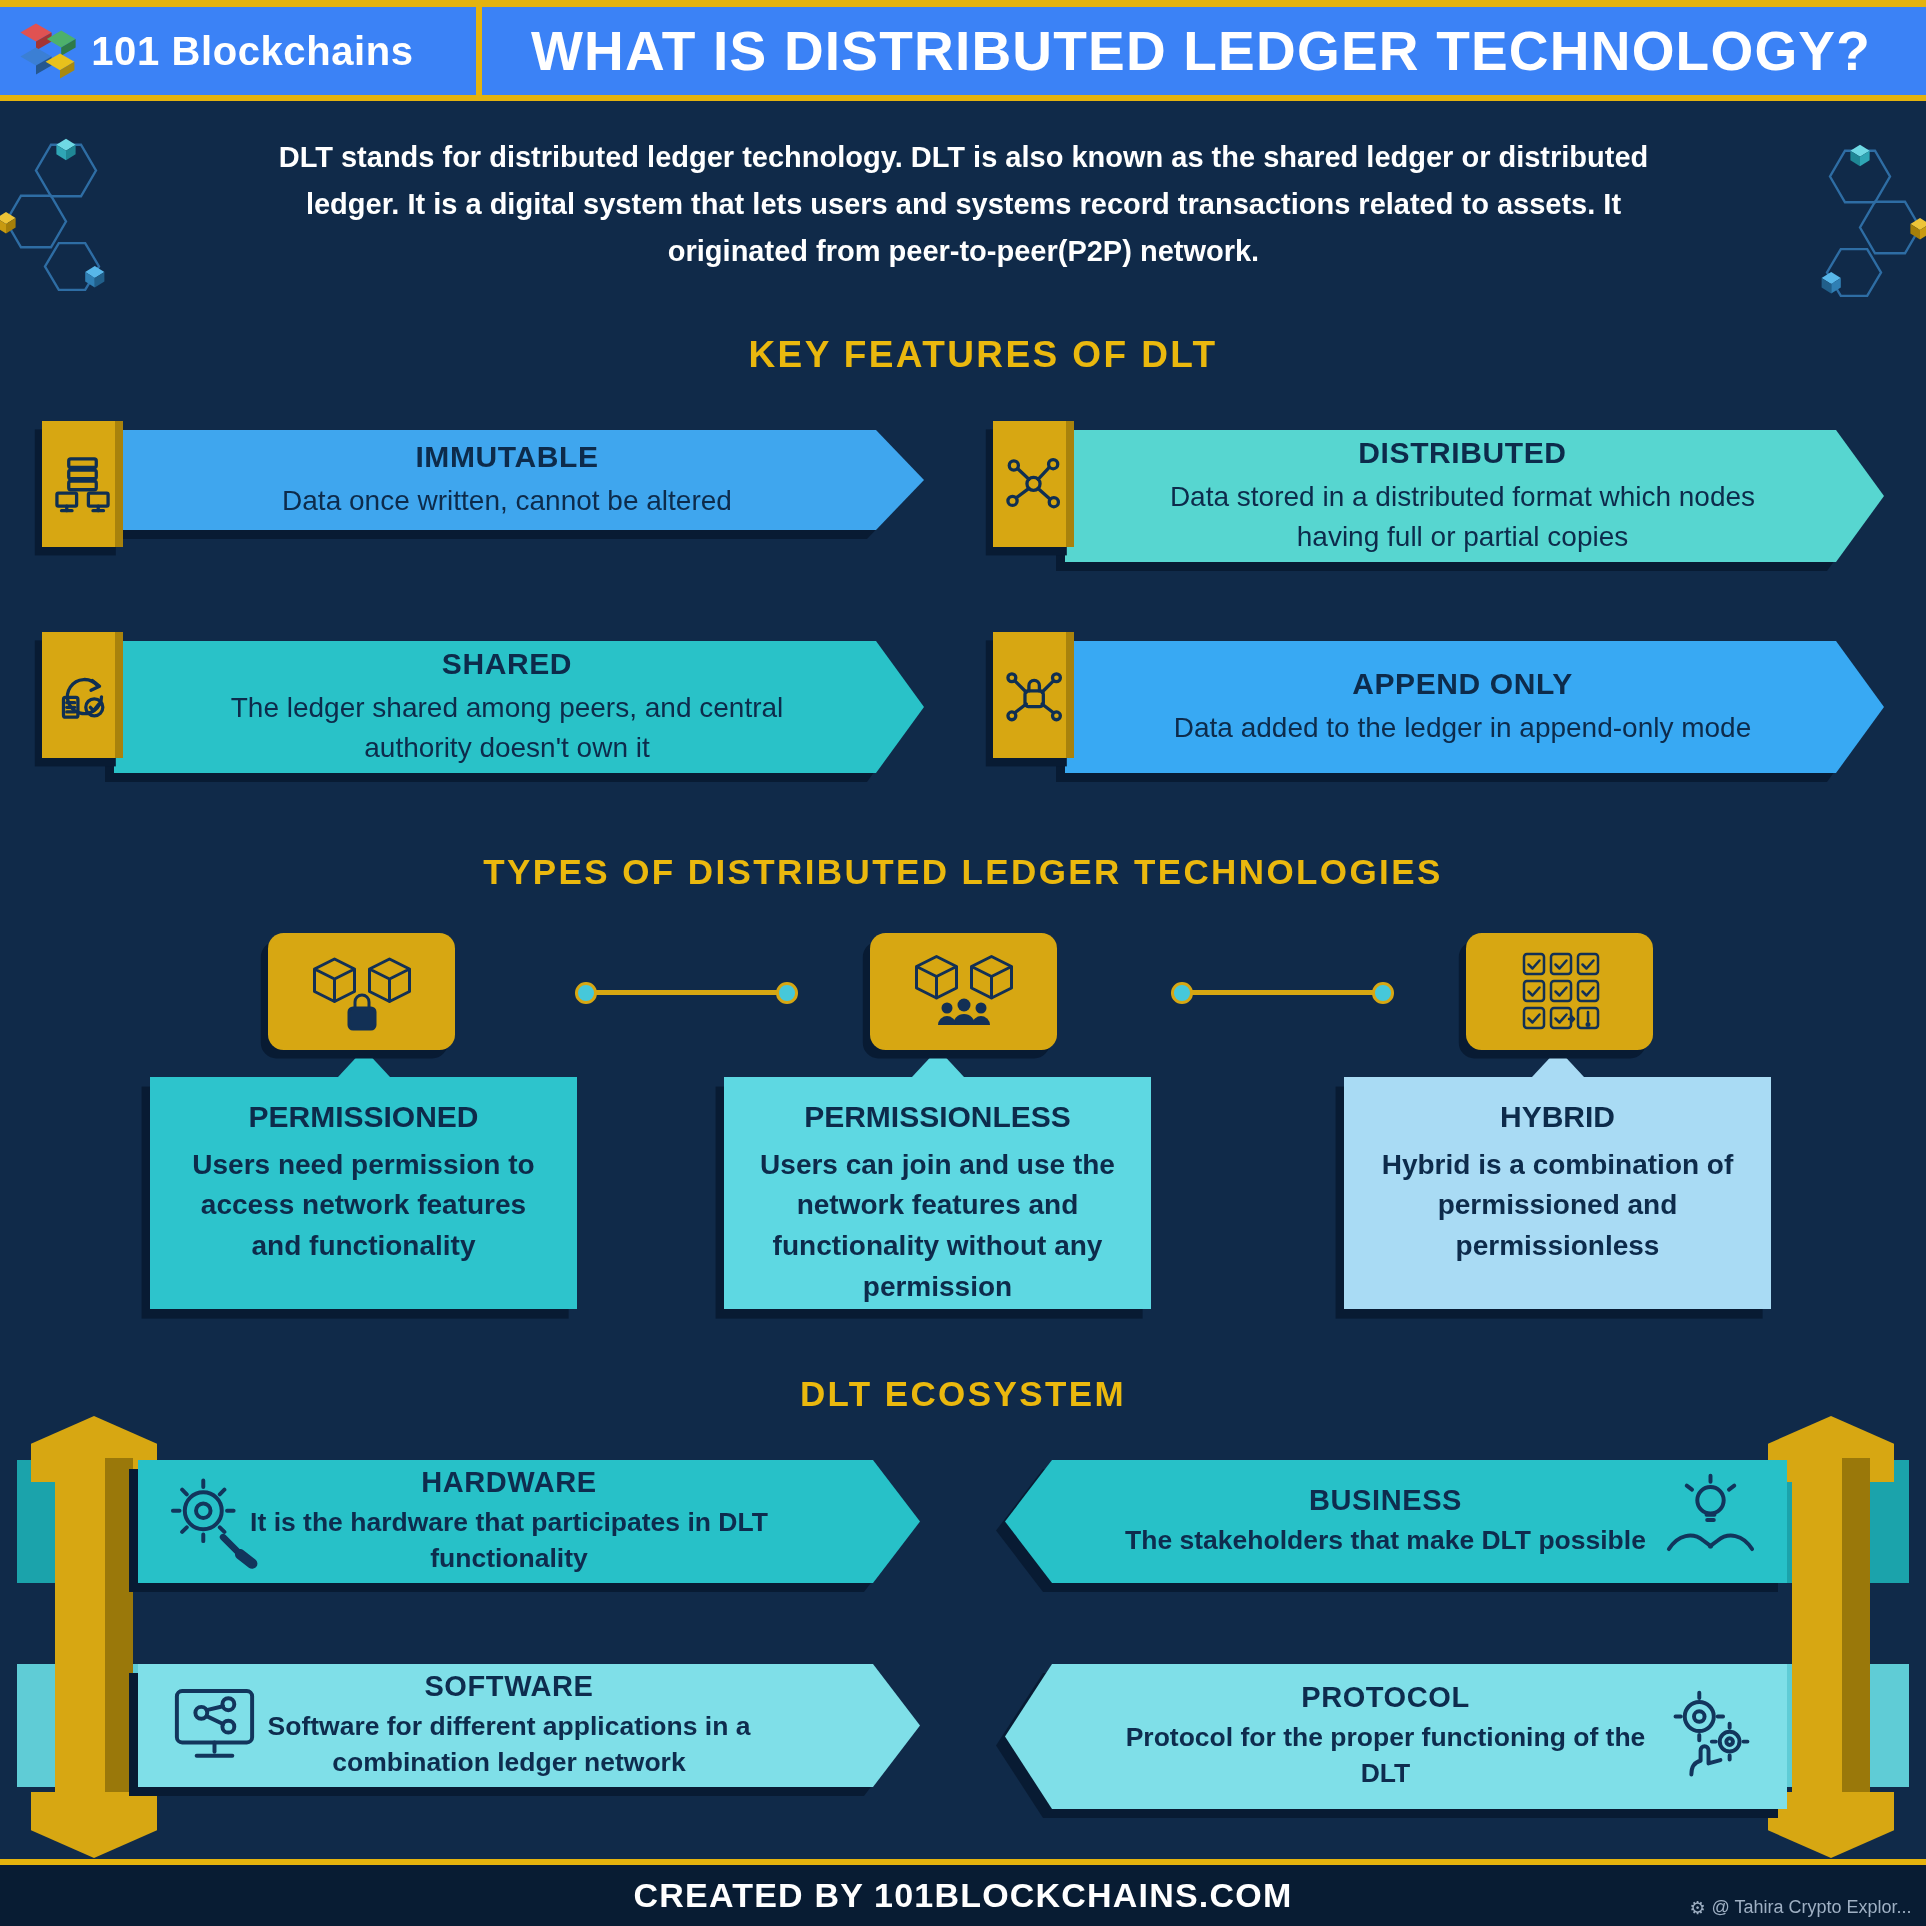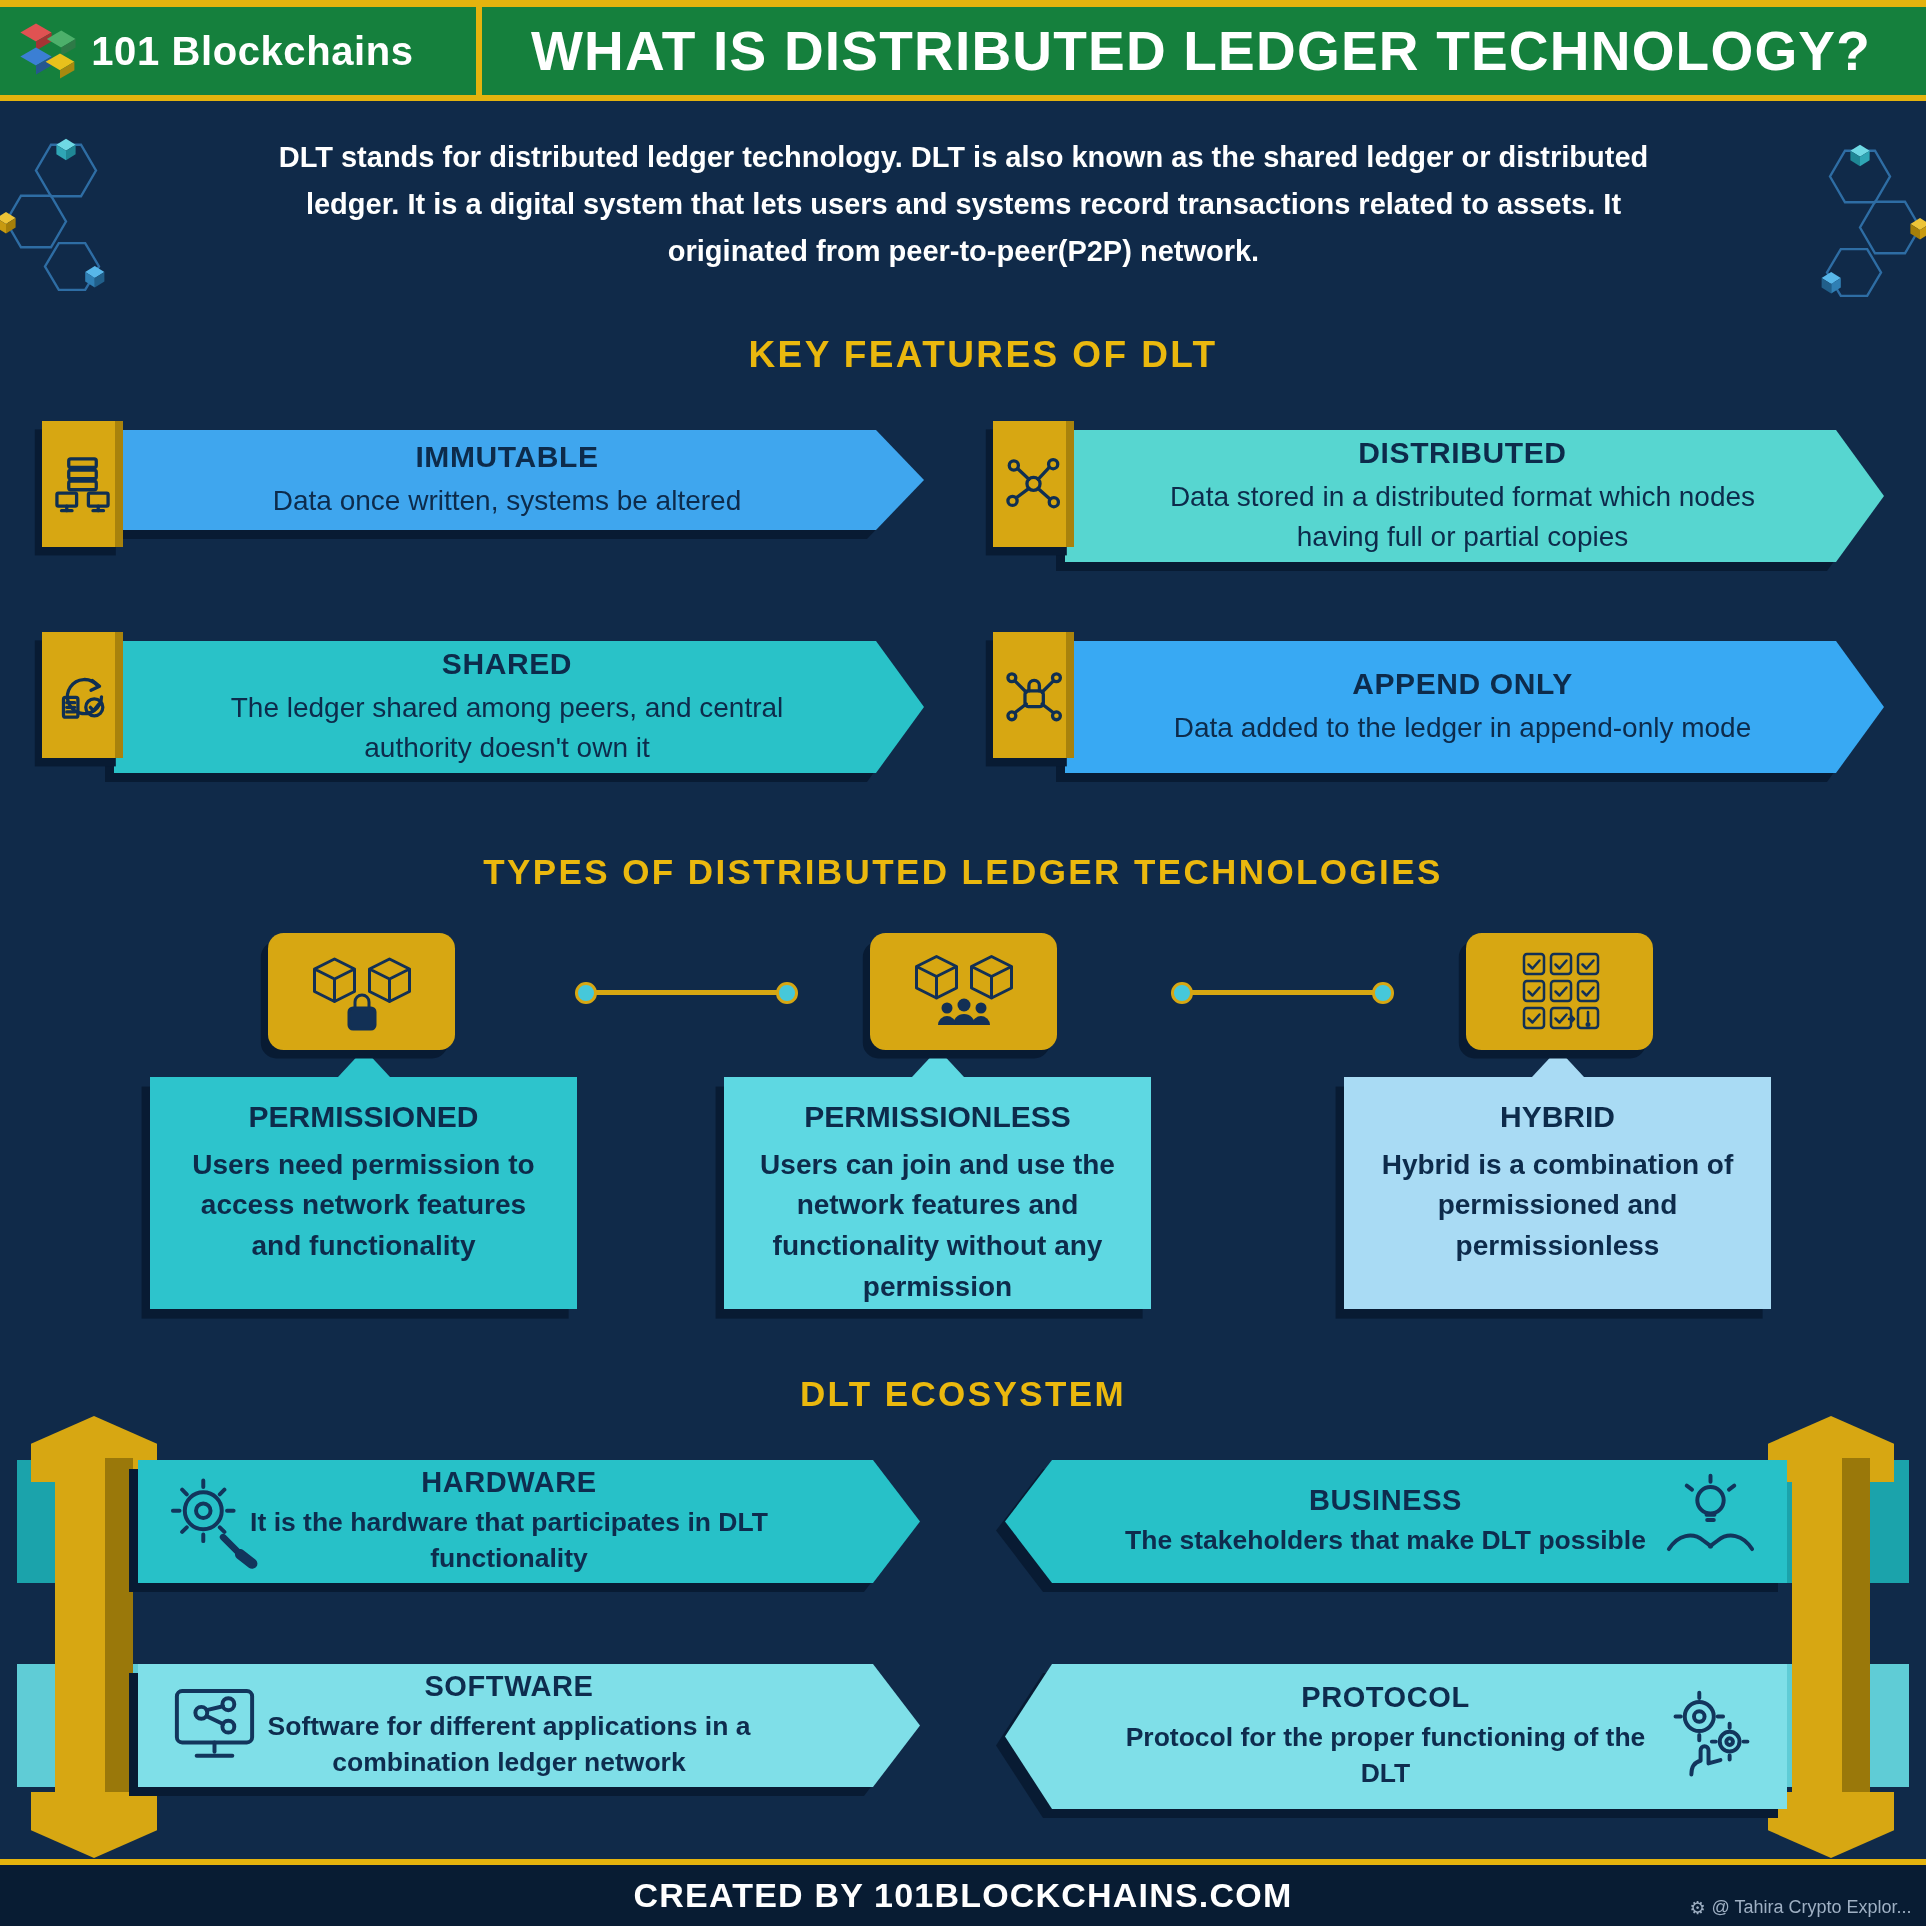--- a/index.html
+++ b/index.html
@@ -1,21 +1,21 @@
 <!DOCTYPE html>
 <html style="font-size:9.6px"><head>
 <meta charset="utf-8">
 <style>
   html,body{margin:0;padding:0;background:#0f2743;}
   .stage{position:relative;width:1926px;height:1926px;background:#102a49;overflow:hidden;
          font-family:"Liberation Sans",sans-serif;}
 
   
   .topline{position:absolute;left:0;top:0;width:100%;height:7.2px;background:#e4b30e;z-index:5;}
-  .header{position:absolute;left:0;top:7.2px;width:100%;height:88px;background:#15803d;z-index:5;}
+  .header{position:absolute;left:0;top:7.2px;width:100%;height:88px;background:#3b82f6;z-index:5;}
   .brand{position:absolute;left:18px;top:12px;height:64px;display:flex;align-items:center;gap:13.2px;}
   .brand svg{width:60px;height:60px;}
   .brand-name{font-size:40px;font-weight:bold;color:#ffffff;letter-spacing:0.6px;}
   .hdr-divider{position:absolute;left:476px;top:0;width:6px;height:88px;background:#e4b30e;}
   .hdr-title{position:absolute;left:494px;top:0;width:1414px;height:88px;display:flex;align-items:center;
              justify-content:center;font-size:55px;font-weight:bold;color:#ffffff;letter-spacing:1.2px;}
   .underline{position:absolute;left:0;top:95px;width:100%;height:6px;background:#e4b30e;z-index:5;}
 
   
   .intro{position:absolute;left:253px;top:134px;width:1421px;text-align:center;color:#ffffff;
@@ -179,21 +179,21 @@
       <polygon points="184,224 168,234 168,250 184,240" fill="#215f8a"></polygon>
     </g>
   </svg>
   <div class="intro">DLT stands for distributed ledger technology. DLT is also known as the shared ledger or distributed ledger. It is a digital system that lets users and systems record transactions related to assets. It originated from peer-to-peer(P2P) network.</div>
 
   <div class="heading" id="h-features">KEY FEATURES OF DLT</div>
 
   <div class="fb-shadow" id="fb-immutable">
     <div class="fb c-blue">
       <div class="fb-title">IMMUTABLE</div>
-      <div class="fb-desc">Data once written, systems be altered</div>
+      <div class="fb-desc">Data once written, cannot be altered</div>
     </div>
   </div>
   <div class="fb-shadow" id="fb-distributed">
     <div class="fb c-tealight">
       <div class="fb-title">DISTRIBUTED</div>
       <div class="fb-desc">Data stored in a distributed format which nodes having full or partial copies</div>
     </div>
   </div>
   <div class="fb-shadow" id="fb-shared">
     <div class="fb c-teal">

